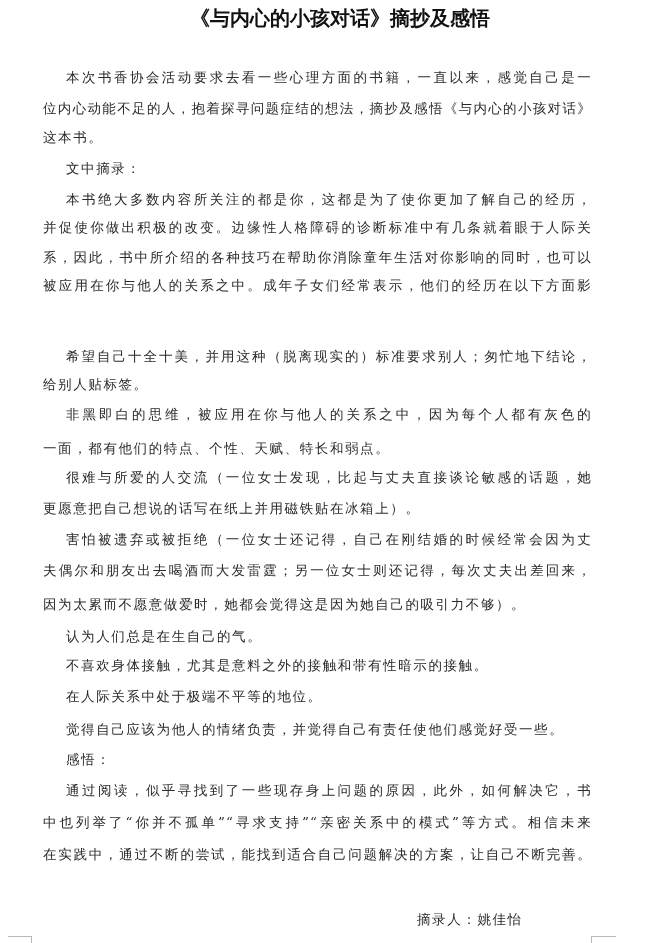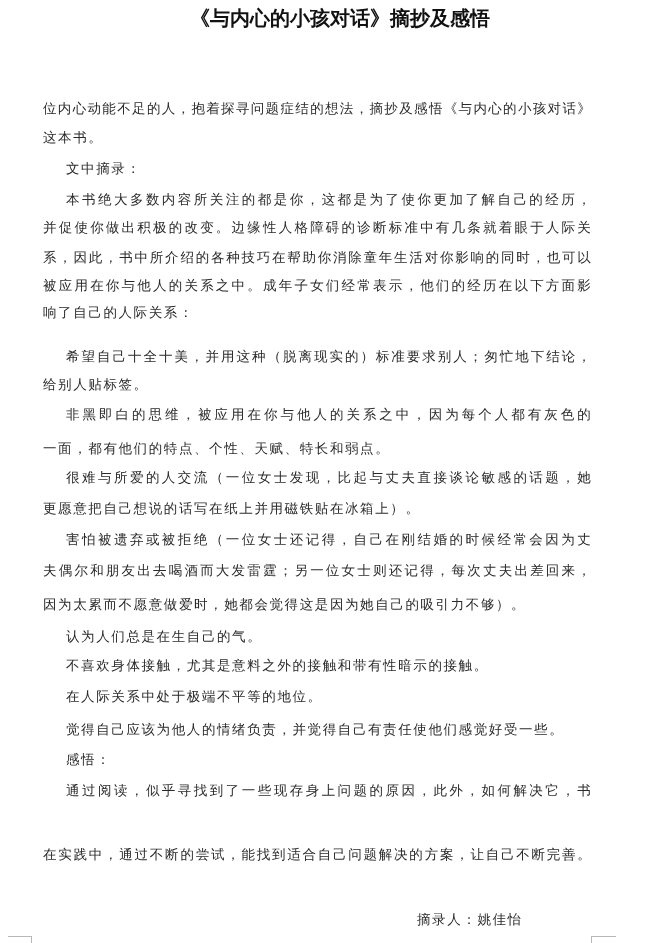--- a/index.html
+++ b/index.html
@@ -92,30 +92,30 @@
       border-top-width: 1px;
       border-left-width: 1px;
     }
   </style>
 </head>
 <body>
 
 <div class="page">
   <div class="title">《与内心的小孩对话》摘抄及感悟</div>
 
+  <div class="line indent full" style="top:67px">本次书香协会活动要求去看一些心理方面的书籍，一直以来，感觉自己是一</div>
   <div class="line full" style="top:98px">位内心动能不足的人，抱着探寻问题症结的想法，摘抄及感悟《与内心的小孩对话》</div>
   <div class="line last" style="top:127px">这本书。</div>
 
   <div class="line indent last" style="top:158px">文中摘录：</div>
 
   <div class="line indent full" style="top:189px">本书绝大多数内容所关注的都是你，这都是为了使你更加了解自己的经历，</div>
   <div class="line full" style="top:217px">并促使你做出积极的改变。边缘性人格障碍的诊断标准中有几条就着眼于人际关</div>
   <div class="line full" style="top:247px">系，因此，书中所介绍的各种技巧在帮助你消除童年生活对你影响的同时，也可以</div>
   <div class="line full" style="top:275px">被应用在你与他人的关系之中。成年子女们经常表示，他们的经历在以下方面影</div>
-  <div class="line last" style="top:302px">响了自己的人际关系：</div>
 
   <div class="line indent full" style="top:346px">希望自己十全十美，并用这种（脱离现实的）标准要求别人；匆忙地下结论，</div>
   <div class="line last" style="top:374px">给别人贴标签。</div>
 
   <div class="line indent full" style="top:404px">非黑即白的思维，被应用在你与他人的关系之中，因为每个人都有灰色的</div>
   <div class="line last" style="top:438px">一面，都有他们的特点、个性、天赋、特长和弱点。</div>
 
   <div class="line last" style="top:498px">更愿意把自己想说的话写在纸上并用磁铁贴在冰箱上）。</div>
   <div class="line indent full" style="top:467px">很难与所爱的人交流（一位女士发现，比起与丈夫直接谈论敏感的话题，她</div>
 
@@ -124,19 +124,20 @@
   <div class="line last" style="top:594px">因为太累而不愿意做爱时，她都会觉得这是因为她自己的吸引力不够）。</div>
 
   <div class="line indent last" style="top:626px">认为人们总是在生自己的气。</div>
   <div class="line indent last" style="top:655px">不喜欢身体接触，尤其是意料之外的接触和带有性暗示的接触。</div>
   <div class="line indent last" style="top:686px">在人际关系中处于极端不平等的地位。</div>
   <div class="line indent last" style="top:719px">觉得自己应该为他人的情绪负责，并觉得自己有责任使他们感觉好受一些。</div>
 
   <div class="line indent last" style="top:749px">感悟：</div>
 
   <div class="line indent full" style="top:780px">通过阅读，似乎寻找到了一些现存身上问题的原因，此外，如何解决它，书</div>
+  <div class="line full" style="top:812px">中也列举了“你并不孤单”“寻求支持”“亲密关系中的模式”等方式。相信未来</div>
   <div class="line full" style="top:844px">在实践中，通过不断的尝试，能找到适合自己问题解决的方案，让自己不断完善。</div>
 
   <div class="signature">摘录人：姚佳怡</div>
 
   <div class="crop-mark crop-left"></div>
   <div class="crop-mark crop-right"></div>
 </div>
 
 </body></html>

